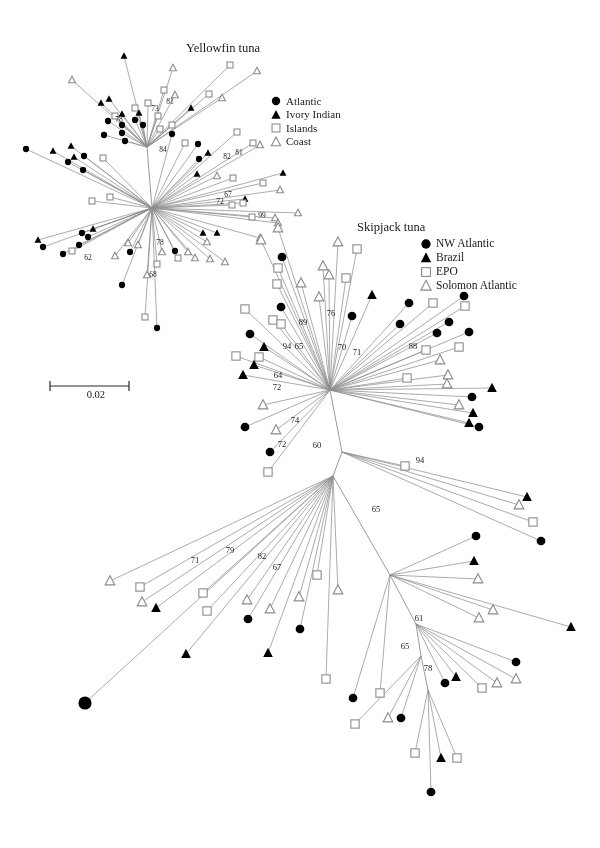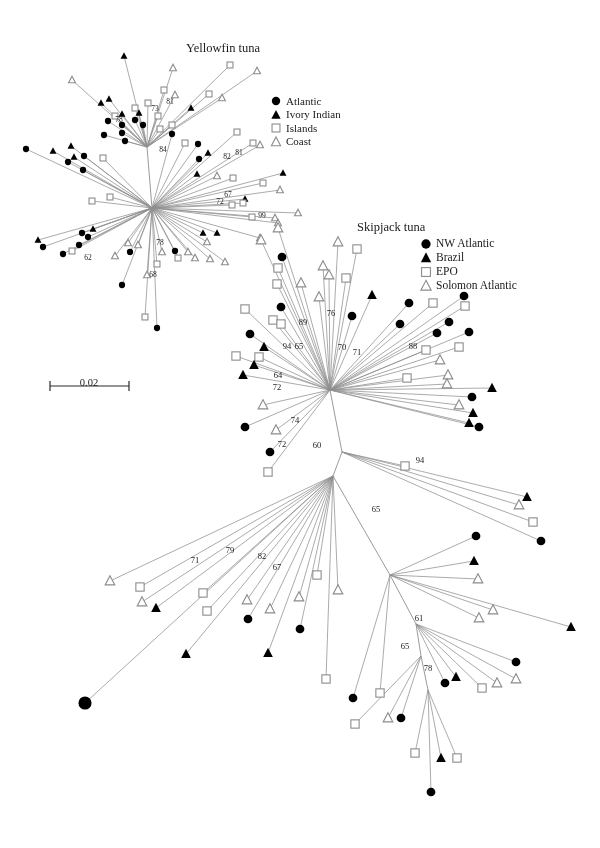--- a/index.html
+++ b/index.html
@@ -11,21 +11,21 @@
   .fig-title{position:absolute;font-size:12.5px;white-space:nowrap;}
   #title-yf{left:186px;top:41px;}
   #title-sj{left:357px;top:220px;}
   .legend{position:absolute;}
   #legend-yf{left:269px;top:94px;}
   #legend-sj{left:419px;top:236px;}
   .legend-row{display:flex;align-items:center;white-space:nowrap;}
   #legend-yf .legend-row{height:13.5px;font-size:11px;}
   #legend-sj .legend-row{height:14px;font-size:11.5px;}
   .legend-row svg{display:block;margin-right:3px;}
-  #scale-label{position:absolute;left:73px;top:377px;width:32px;text-align:center;font-size:10.5px;}
+  #scale-label{position:absolute;left:73px;top:389px;width:32px;text-align:right;font-size:10.5px;}
 </style>
 </head>
 <body>
 
 <div class="canvas">
   <svg id="tree-svg" width="600" height="848" viewBox="0 0 600 848">
       <line x1="152" y1="208" x2="147" y2="147" stroke="#8f8f8f" stroke-width="0.9"></line>
       <line x1="147" y1="147" x2="124" y2="56" stroke="#8f8f8f" stroke-width="0.75"></line>
       <line x1="147" y1="147" x2="72" y2="80" stroke="#8f8f8f" stroke-width="0.75"></line>
       <line x1="147" y1="147" x2="173" y2="68" stroke="#8f8f8f" stroke-width="0.75"></line>

